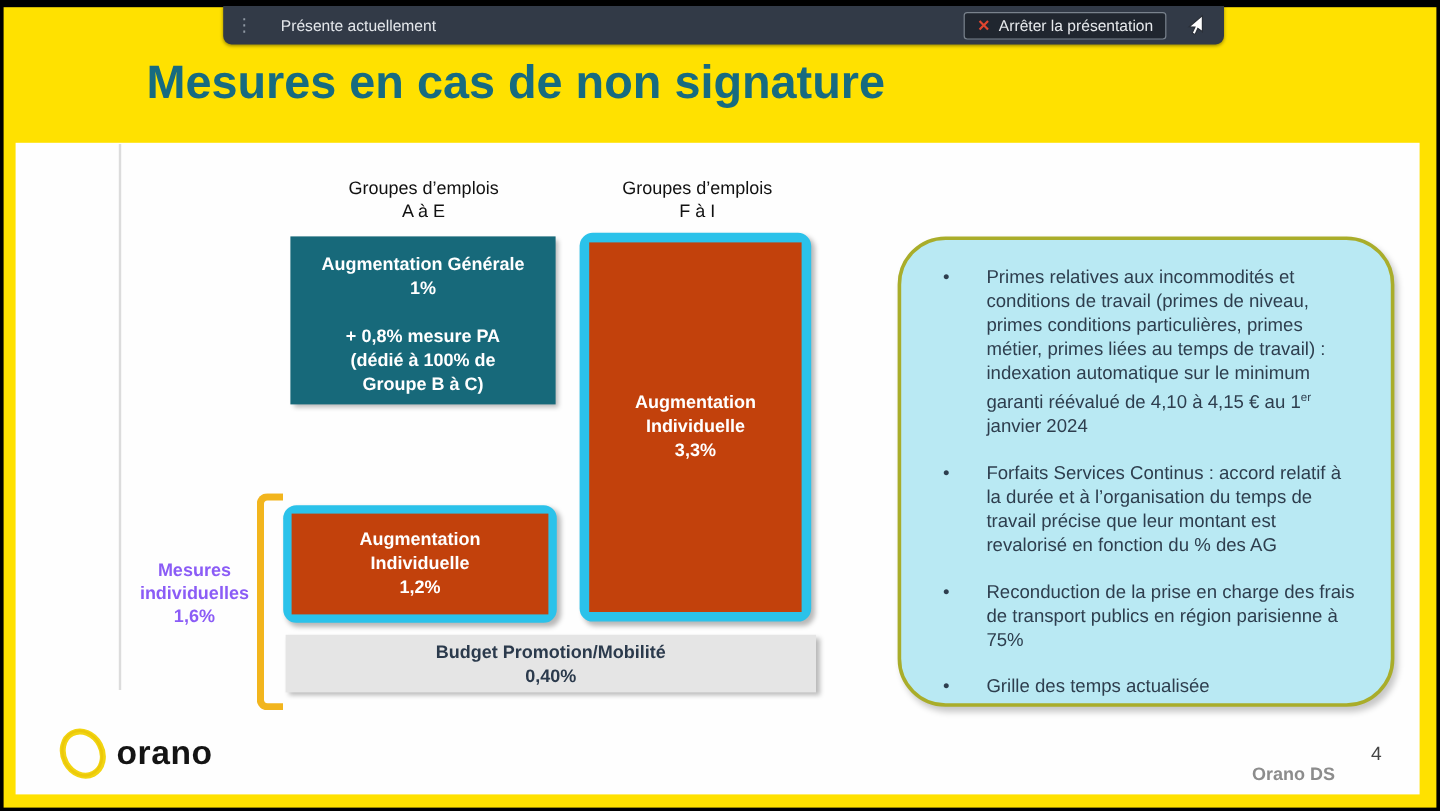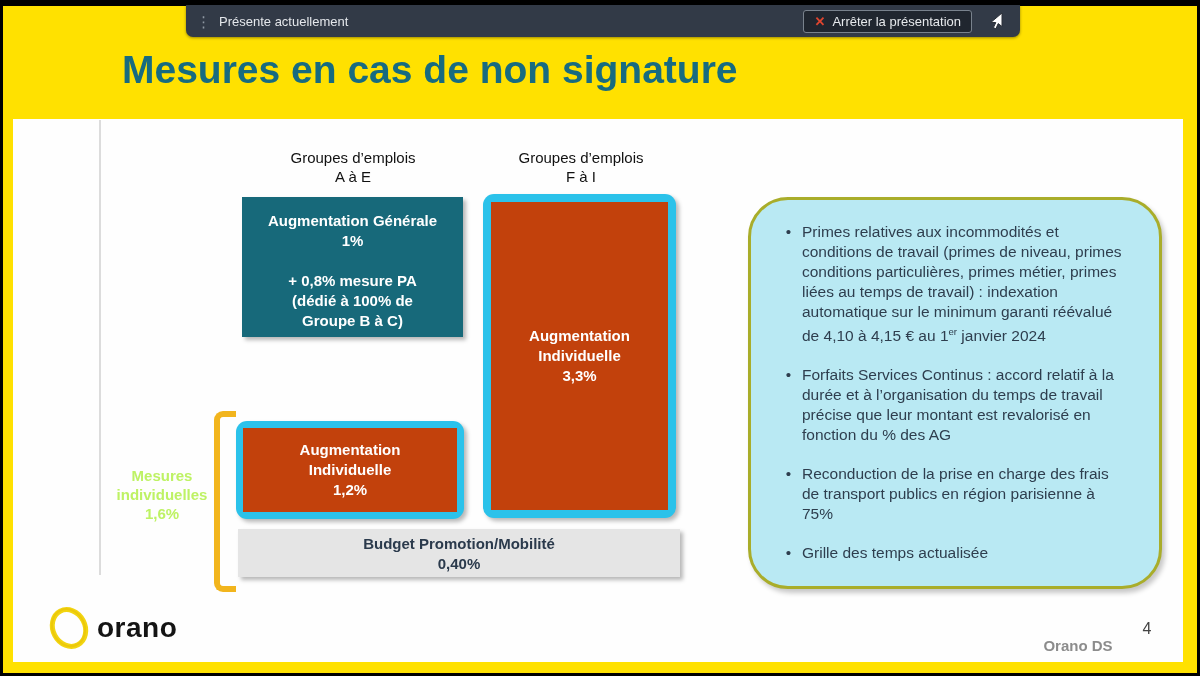--- a/index.html
+++ b/index.html
@@ -5,21 +5,21 @@
   html,body{margin:0;padding:0;background:#111;}
   *{box-sizing:border-box;font-family:"Liberation Sans",sans-serif;}
   #stage{position:relative;width:1200px;height:676px;background:#000;overflow:hidden;margin:0 auto;}
   .slide-bg{position:absolute;left:3px;top:6px;width:1194px;height:667px;background:#ffe100;}
   .white-area{position:absolute;left:13px;top:119px;width:1170px;height:543px;background:#fefefe;}
 
   
   .toolbar{position:absolute;left:186px;top:5px;width:834px;height:32px;background:#323a47;
     border-radius:0 0 7px 7px;display:flex;align-items:center;z-index:50;box-shadow:0 1px 3px rgba(0,0,0,.4);}
   .drag-handle{color:#8f98a3;font-size:15px;margin:0 8px 0 10px;cursor:grab;line-height:1;}
-  .presenting-label{color:#e4e7eb;font-size:13px;}
+  .presenting-label{color:#e4e7eb;font-size:13px;margin-left:15px;}
   .tb-spacer{flex:1;}
   .stop-btn{display:flex;align-items:center;gap:7px;background:#20262f;border:1px solid #79828d;
     border-radius:3px;padding:3px 10px;margin-right:12px;cursor:pointer;}
   .stop-btn .x{color:#e0452f;font-size:13px;font-weight:bold;line-height:1;}
   .stop-btn .lbl{color:#e6e9ec;font-size:13px;white-space:nowrap;}
   .pointer-tool{width:26px;height:24px;display:flex;align-items:center;justify-content:center;margin-right:10px;cursor:pointer;}
 
   
   .page-title{position:absolute;left:122px;top:48px;font-size:39px;font-weight:bold;color:#176b80;z-index:10;white-space:nowrap;}
 
@@ -44,28 +44,28 @@
   .cyan-wrap .inner{background:#c2410c;width:100%;height:100%;display:flex;align-items:center;justify-content:center;
     color:#fff;font-weight:bold;font-size:15px;line-height:20px;text-align:center;}
 
   #box-budget{position:absolute;left:238px;top:529px;width:442px;height:48px;background:#e5e5e5;
     color:#2b3a4c;font-weight:bold;font-size:15px;line-height:20px;text-align:center;padding-top:5px;
     box-shadow:3px 3px 4px rgba(0,0,0,.28);}
 
   .bracket{position:absolute;left:214px;top:411px;width:22px;height:181px;
     border:6px solid #f2b51d;border-right:none;border-radius:9px 0 0 9px;}
   .side-label{position:absolute;left:103px;top:466px;width:118px;text-align:center;
-    font-size:15px;font-weight:bold;color:#bef264;line-height:19px;}
+    font-size:15px;font-weight:bold;color:#8b5cf6;line-height:19px;}
 
   
   .info-panel{position:absolute;left:748px;top:197px;width:414px;height:392px;background:#b9e9f3;
     border:3px solid #a9ad2a;border-radius:40px;padding:22px 30px 0 24px;box-shadow:3px 4px 5px rgba(0,0,0,.22);}
   .bullet{display:flex;margin-bottom:19px;color:#2e3e4e;font-size:15.5px;line-height:20px;}
   .bullet .dot{width:27px;flex:none;text-align:center;}
-  .bullet .btxt{flex:1;}
+  .bullet .btxt{flex:1;margin-left:20px;}
   .bullet sup{font-size:0.62em;}
 
   
   .logo{position:absolute;left:46px;top:604px;display:flex;align-items:center;}
   .logo-text{font-size:28px;font-weight:bold;color:#141414;letter-spacing:.5px;margin-left:5px;}
   .entity-label{position:absolute;left:1018px;top:637px;width:120px;text-align:center;
     font-size:15px;font-weight:bold;color:#8c8c8c;}
   .page-number{position:absolute;left:1132px;top:620px;width:30px;text-align:center;font-size:16px;color:#444;}
 </style>
 </head>

